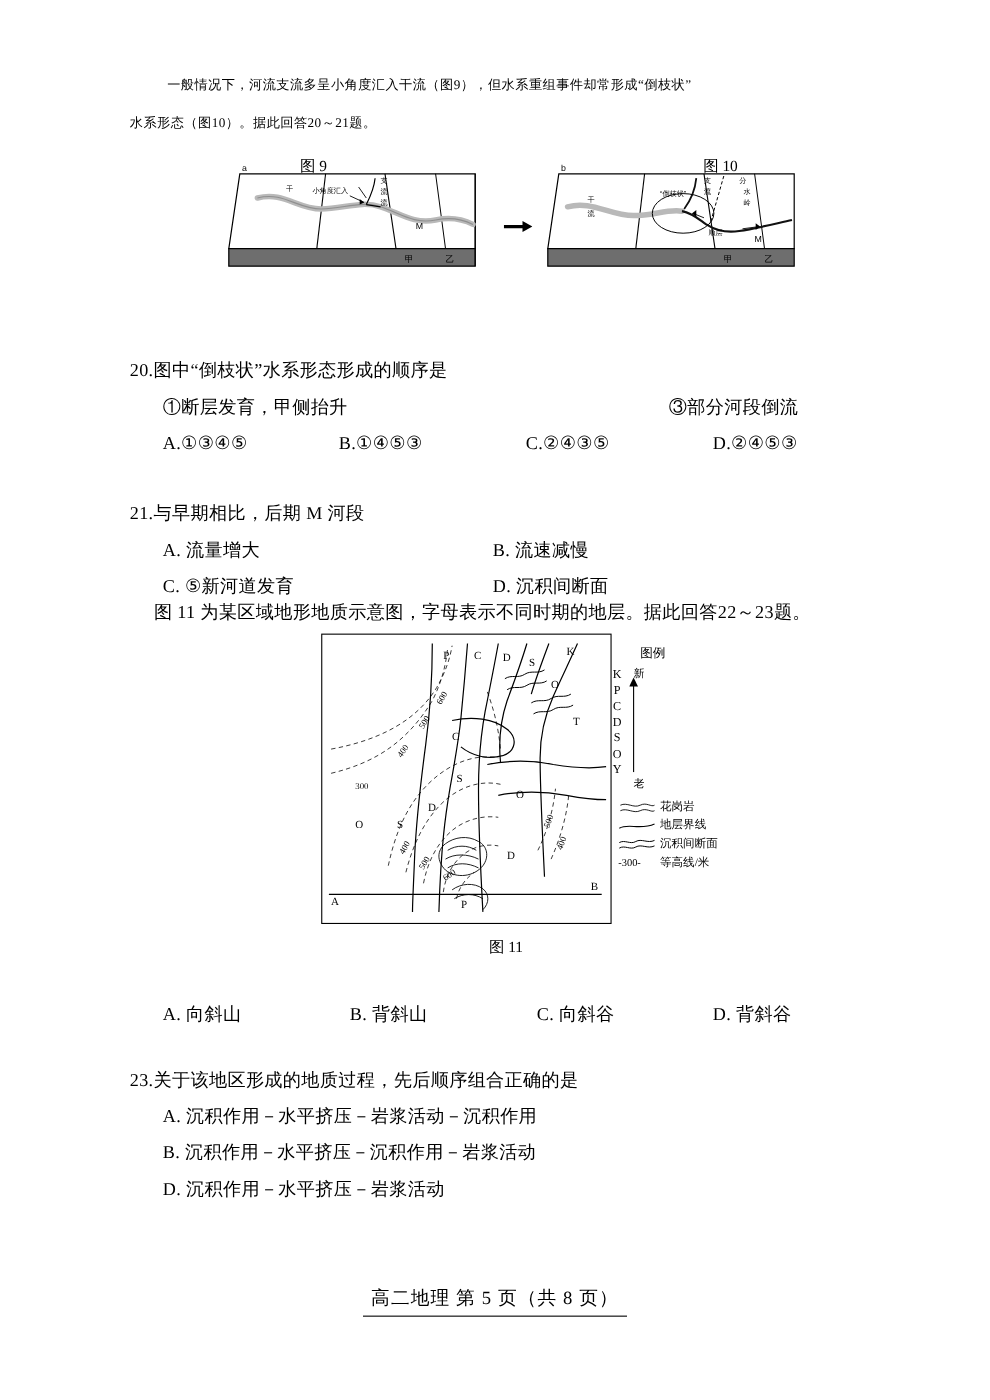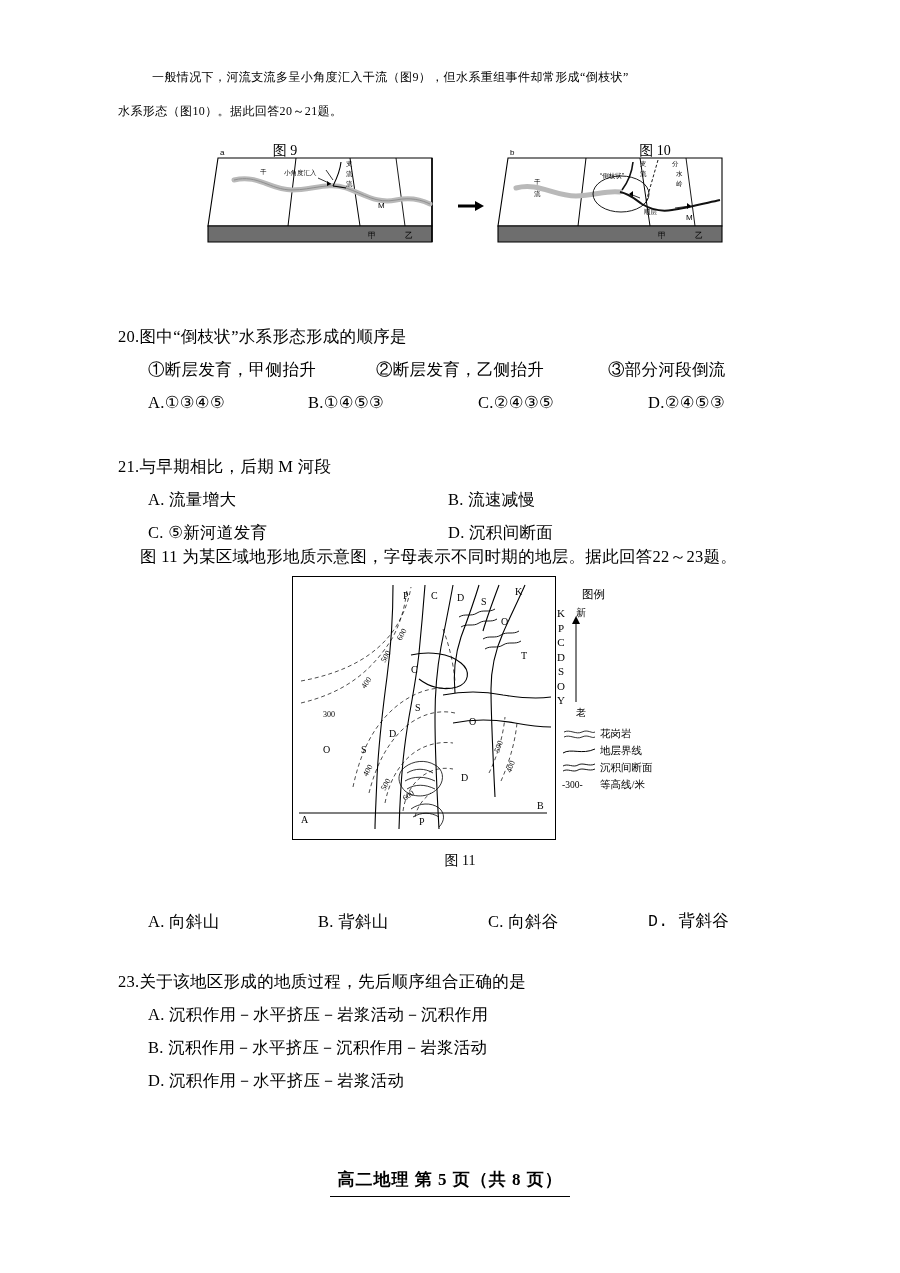--- a/index.html
+++ b/index.html
@@ -104,21 +104,21 @@
     text-align: center;
   }
   .footer {
     position: absolute;
     left: 0;
     top: 1168px;
     width: 900px;
     text-align: center;
     font-size: 17px;
     letter-spacing: 1px;
-    font-weight: bold;
+    font-weight: normal;
   }
   .footer-rule {
     position: absolute;
     left: 330px;
     top: 1196px;
     width: 240px;
     border-top: 1px solid #000;
   }
   svg { display: block; }
   .lbl {
@@ -294,21 +294,20 @@
 
   <div class="figcap figcap9">图 9</div>
   <div class="figcap figcap10">图 10</div>
 
   <div class="q" style="left:118px; top:320px; width:720px;">
     <div>
       <span class="qnum">20.</span><span>图中“倒枝状”水系形态形成的顺序是</span>
     </div>
     <div class="opts">
       <span class="opt" style="left:30px;">①断层发育，甲侧抬升</span>
-      <span class="opt" style="left:258px;">②断层发育，乙侧抬升</span>
       <span class="opt" style="left:490px;">③部分河段倒流</span>
     </div>
     <div class="opts">
       <span class="opt" style="left:30px;">A.①③④⑤</span>
       <span class="opt" style="left:190px;">B.①④⑤③</span>
       <span class="opt" style="left:360px;">C.②④③⑤</span>
       <span class="opt" style="left:530px;">D.②④⑤③</span>
     </div>
   </div>
 
@@ -454,21 +453,21 @@
     </div>
   </div>
 
   <div class="figcap11">图 11</div>
 
   <div class="q" style="left:118px; top:905px; width:740px;">
     <div class="opts">
       <span class="opt" style="left:30px;">A. 向斜山</span>
       <span class="opt" style="left:200px;">B. 背斜山</span>
       <span class="opt" style="left:370px;">C. 向斜谷</span>
-      <span class="opt" style="left:530px;font-family:Liberation Mono, monospace;">D. 背斜谷</span>
+      <span class="opt" style="left:530px;">D. 背斜谷</span>
     </div>
   </div>
 
   <div class="q" style="left:118px; top:965px; width:740px;">
     <div>
       <span class="qnum">23.</span><span>关于该地区形成的地质过程，先后顺序组合正确的是</span>
     </div>
     <div class="opts">
       <span class="opt" style="left:30px;">A. 沉积作用－水平挤压－岩浆活动－沉积作用</span>
     </div>

